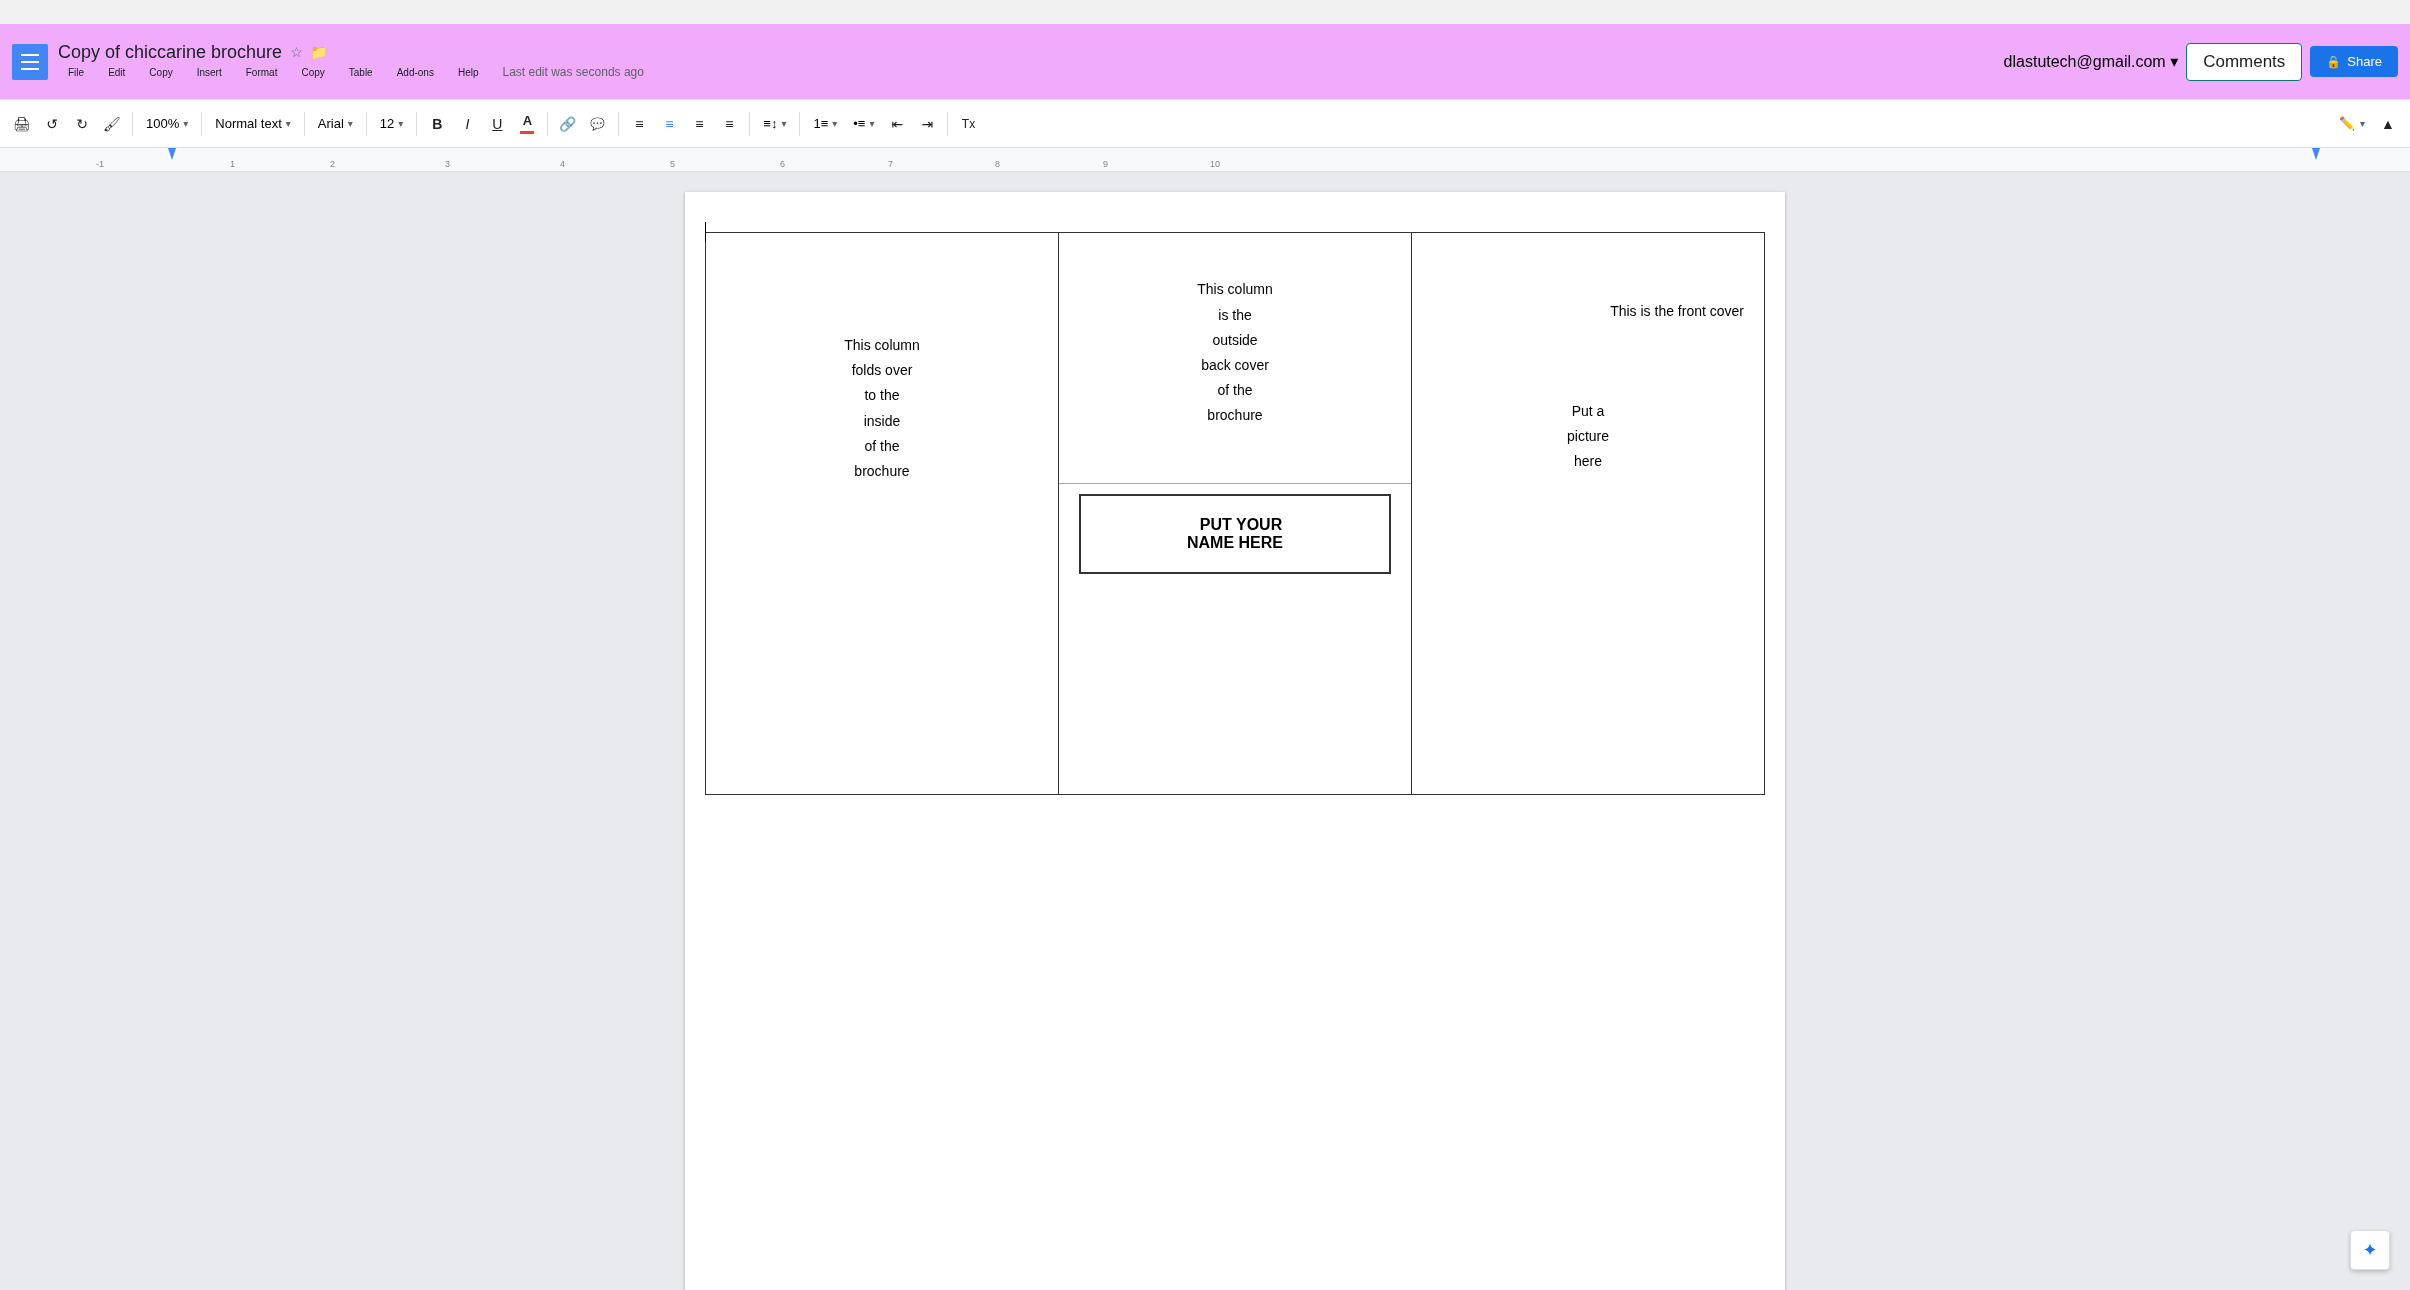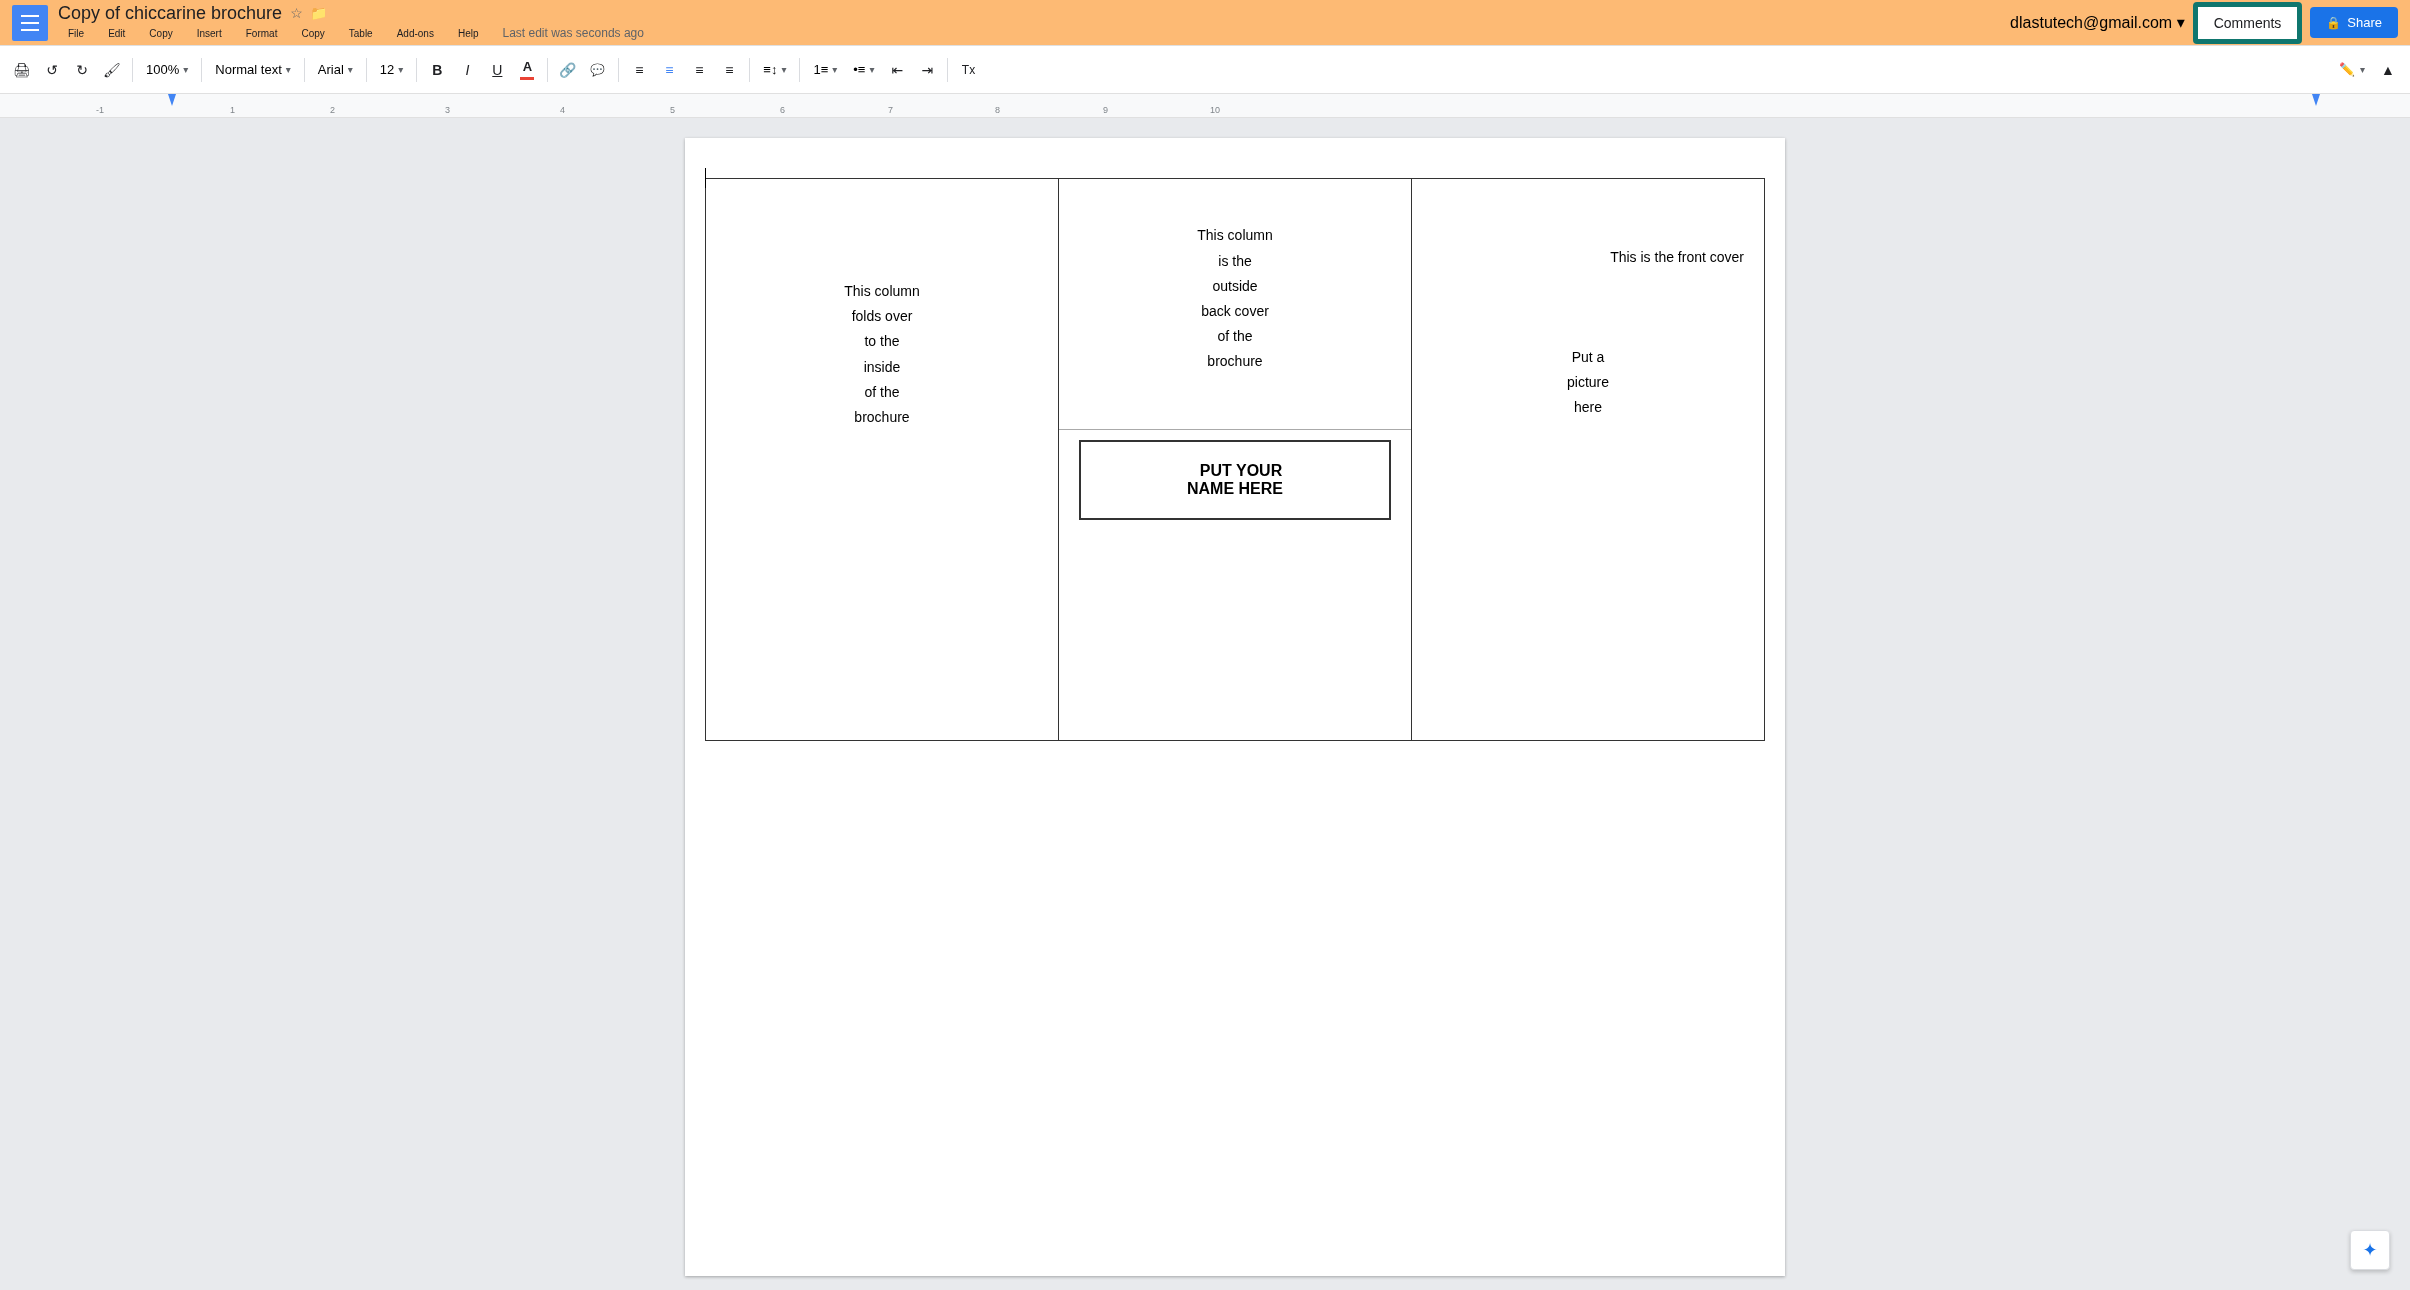--- a/index.html
+++ b/index.html
@@ -2,24 +2,25 @@
 <html><head>
   <meta charset="utf-8">
   <style>
     * { box-sizing: border-box; margin: 0; padding: 0; }
     body { font-family: Arial, sans-serif; background: #f1f1f1; overflow-x: hidden; }
 
     
     #top-bar {
       display: flex;
       align-items: center;
-      background: #fdba74;
-      height: 46px;
+      background: #f0abfc;
+      height: 76px;
       padding: 0 12px;
       border-bottom: 1px solid #e0e0e0;
+      margin-top: 24px;
     }
     #app-menu-btn {
       width: 36px; height: 36px;
       display: flex; flex-direction: column; justify-content: center; align-items: center; gap: 5px;
       cursor: pointer; margin-right: 10px;
       background: #4285f4; border-radius: 2px; flex-shrink: 0;
     }
     #app-menu-btn span {
       display: block; width: 18px; height: 2px; background: #fff;
     }
@@ -32,21 +33,21 @@
     }
     #menu-bar {
       display: flex; align-items: center; gap: 4px;
     }
     .menu-item {
       padding: 4px 10px; font-size: 10px; color: #202124; cursor: pointer; border-radius: 2px;
     }
     #last-edit { font-size: 12px; color: #5f6368; margin-left: 10px; }
     #right-controls { display: flex; align-items: center; gap: 8px; margin-left: auto; }
     #comments-btn {
-      padding: 8px 16px; font-size: 14px; background: #fff; border: 5px solid #0f766e;
+      padding: 8px 16px; font-size: 17px; background: #fff; border: 1px solid #0f766e;
       border-radius: 4px; cursor: pointer; color: #202124;
     }
     #share-btn {
       padding: 8px 16px; font-size: 13px; background: #1a73e8; color: #fff;
       border: none; border-radius: 4px; cursor: pointer; display: flex; align-items: center; gap: 6px;
     }
     #share-btn .lock-icon { font-size: 12px; }
 
     
     #toolbar {

